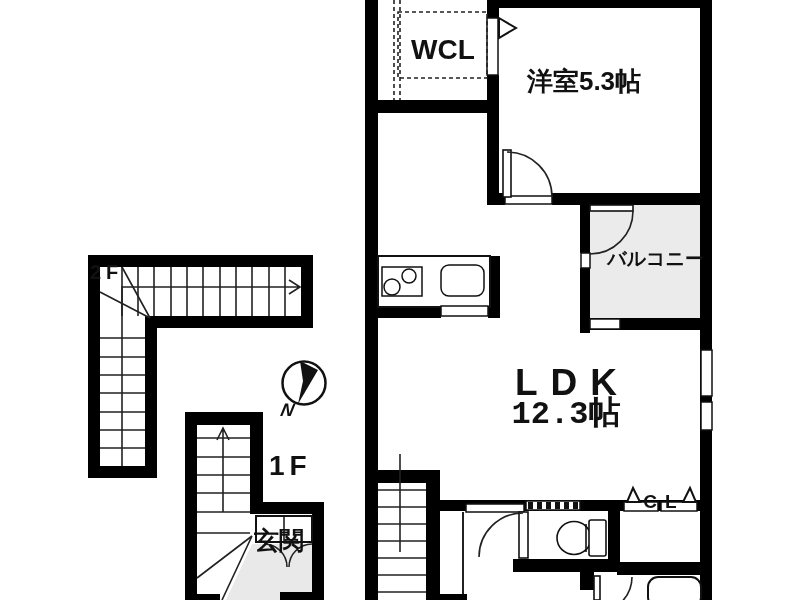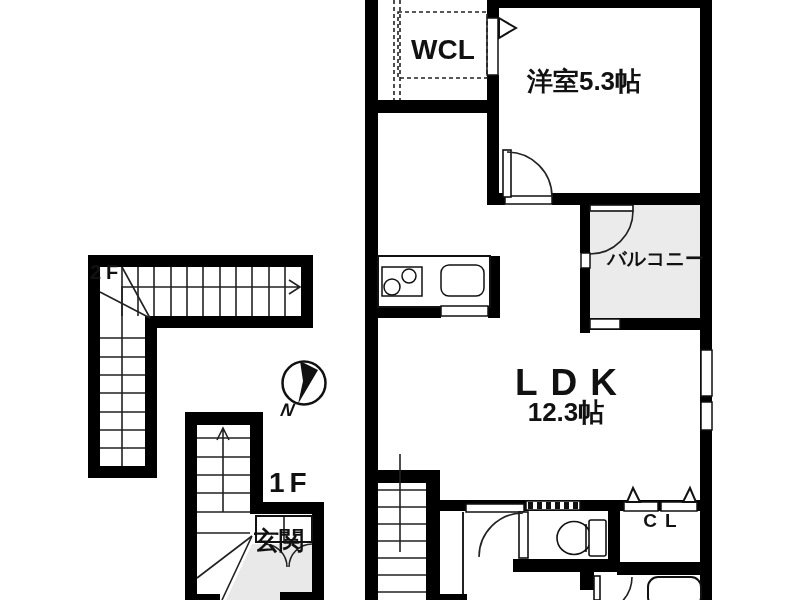--- a/index.html
+++ b/index.html
@@ -2,27 +2,27 @@
 <html><head>
 <meta charset="utf-8">
 <style>
   html,body{margin:0;padding:0;background:#fff;}
   .plan{position:relative;width:800px;height:600px;background:#fff;overflow:hidden;
         font-family:"Liberation Sans","DejaVu Sans",sans-serif;}
   .plan svg{position:absolute;left:0;top:0;}
   .lbl{position:absolute;color:#111;font-weight:bold;line-height:1;white-space:nowrap;}
   .ctr{text-align:center;}
   .lbl-2f{left:90px;top:217px;font-size:20px;letter-spacing:5px;margin-top:45px;}
-  .lbl-1f{left:269px;top:469px;font-size:28px;letter-spacing:5px;}
+  .lbl-1f{left:269px;top:452px;font-size:28px;letter-spacing:5px;}
   .lbl-wcl{left:398px;top:36px;width:90px;font-size:28px;}
   .lbl-west{left:500px;top:68px;width:168px;font-size:26px;}
   .lbl-balc{left:592px;top:249px;width:112px;font-size:19px;text-align:right;}
   .lbl-ldk{left:460px;top:364px;width:212px;font-size:37px;letter-spacing:13px;padding-left:13px;box-sizing:border-box;}
-  .lbl-ldksize{left:460px;top:399px;width:212px;font-size:26px;}
-  .lbl-cl{left:618px;top:511px;width:84px;font-size:19px;letter-spacing:8px;padding-left:8px;box-sizing:border-box;}
+  .lbl-ldksize{left:460px;top:399px;width:212px;font-size:32px;font-family:Liberation Mono, monospace;}
+  .lbl-cl{left:618px;top:492px;width:84px;font-size:19px;letter-spacing:8px;padding-left:8px;box-sizing:border-box;}
   .lbl-genkan{left:247px;top:528px;width:64px;font-size:25px;}
   .lbl-n{left:281px;top:401px;font-size:18px;font-style:italic;transform:skewX(-12deg);}
 </style>
 </head>
 <body>
 
 <div class="plan">
 
   <svg width="800" height="600" viewBox="0 0 800 600">
 

